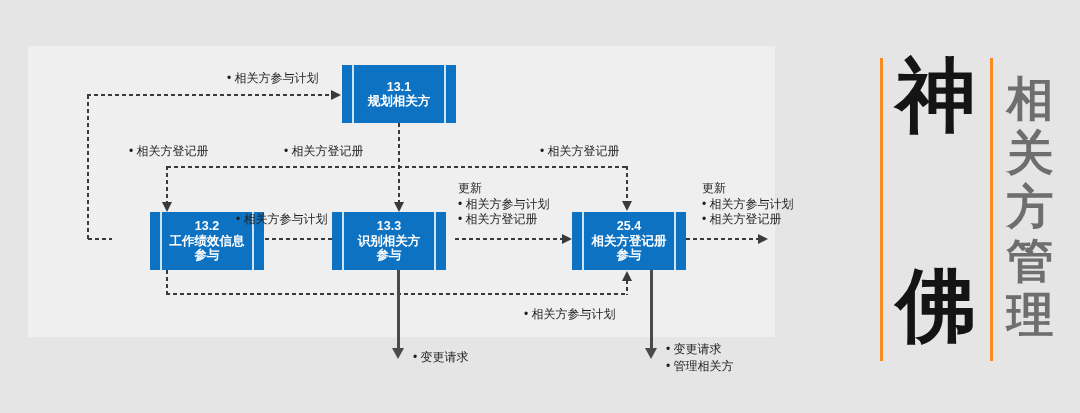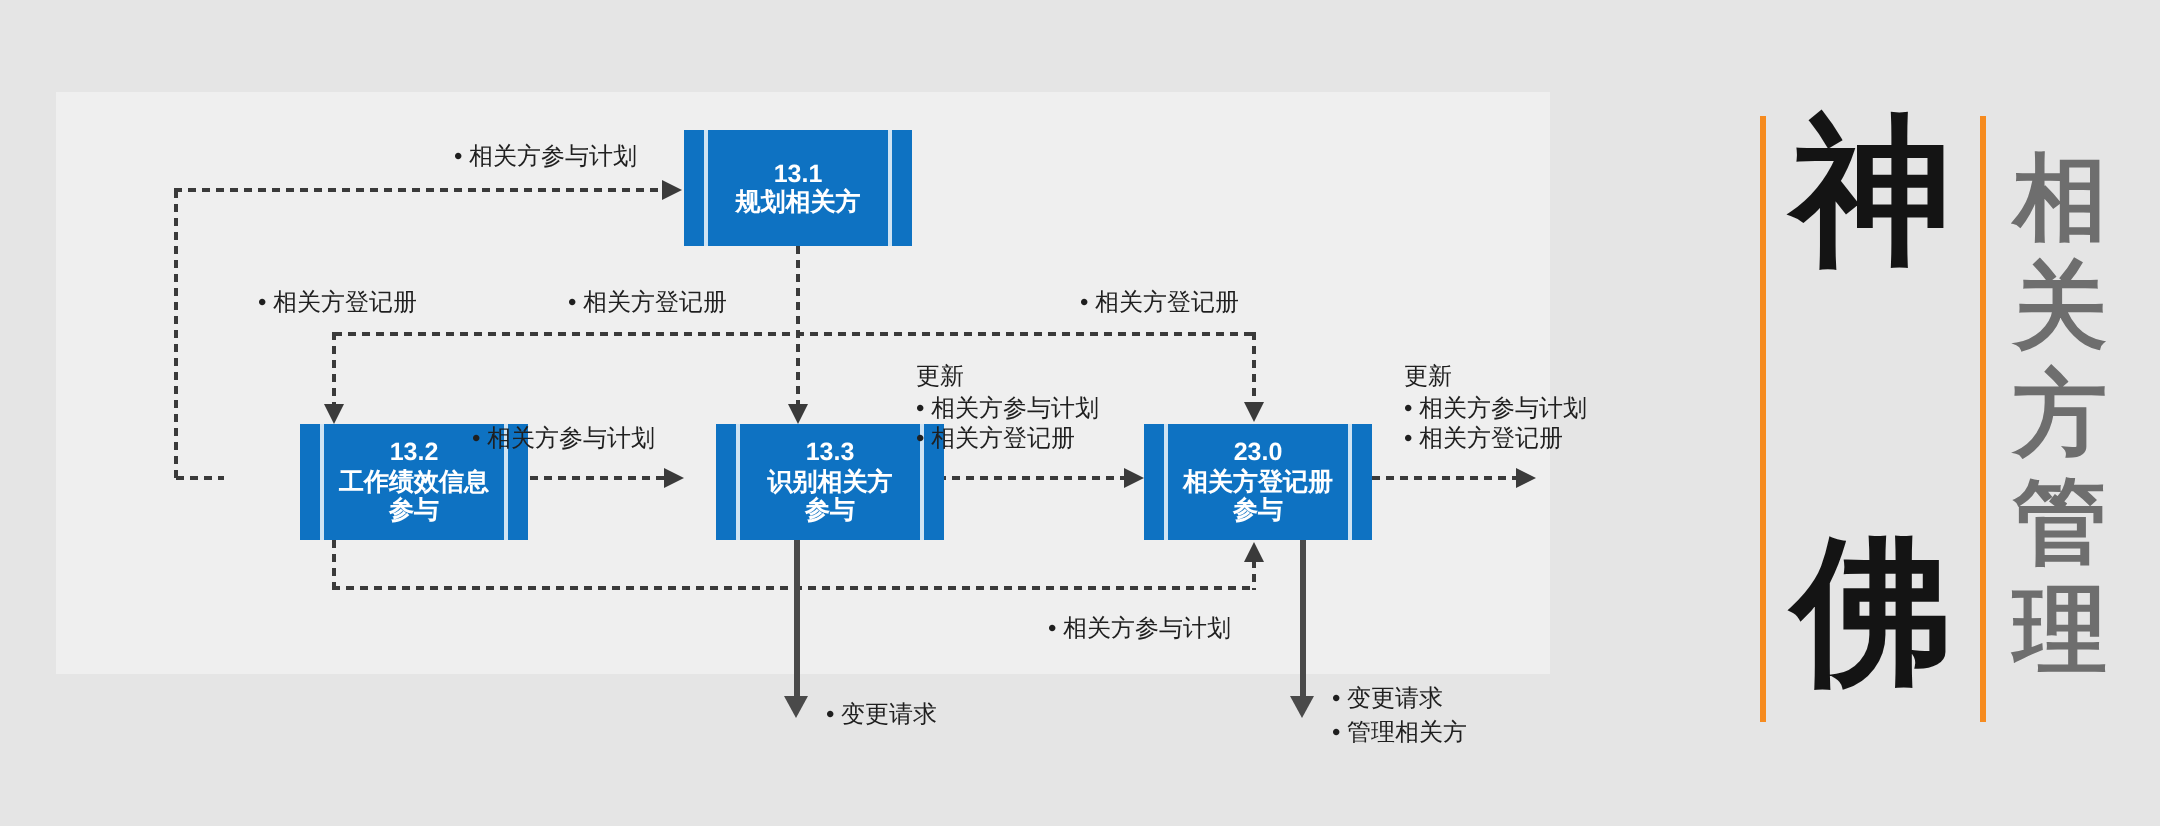--- a/index.html
+++ b/index.html
@@ -88,32 +88,32 @@
   </div>
 
   <div class="pbox" style="left:119px;top:212px;margin-left:31px;">
     <span class="stripe s-l"></span>
     <span class="stripe s-r"></span>
     <div>13.2</div>
     <div>工作绩效信息</div>
     <div>参与</div>
   </div>
 
-  <div class="pbox" style="left:358px;top:212px;">
+  <div class="pbox" style="left:332px;top:212px;">
     <span class="stripe s-l"></span>
     <span class="stripe s-r"></span>
     <div>13.3</div>
     <div>识别相关方</div>
     <div>参与</div>
   </div>
 
   <div class="pbox" style="left:572px;top:212px;">
     <span class="stripe s-l"></span>
     <span class="stripe s-r"></span>
-    <div>23.0</div>
+    <div>25.4</div>
     <div>相关方登记册</div>
     <div>参与</div>
   </div>
 
   <div class="lbl" style="left:227px;top:70px;">• 相关方参与计划</div>
   <div class="lbl" style="left:129px;top:143px;">• 相关方登记册</div>
   <div class="lbl" style="left:284px;top:143px;">• 相关方登记册</div>
   <div class="lbl" style="left:540px;top:143px;">• 相关方登记册</div>
   <div class="lbl" style="left:236px;top:211px;">• 相关方参与计划</div>
 

